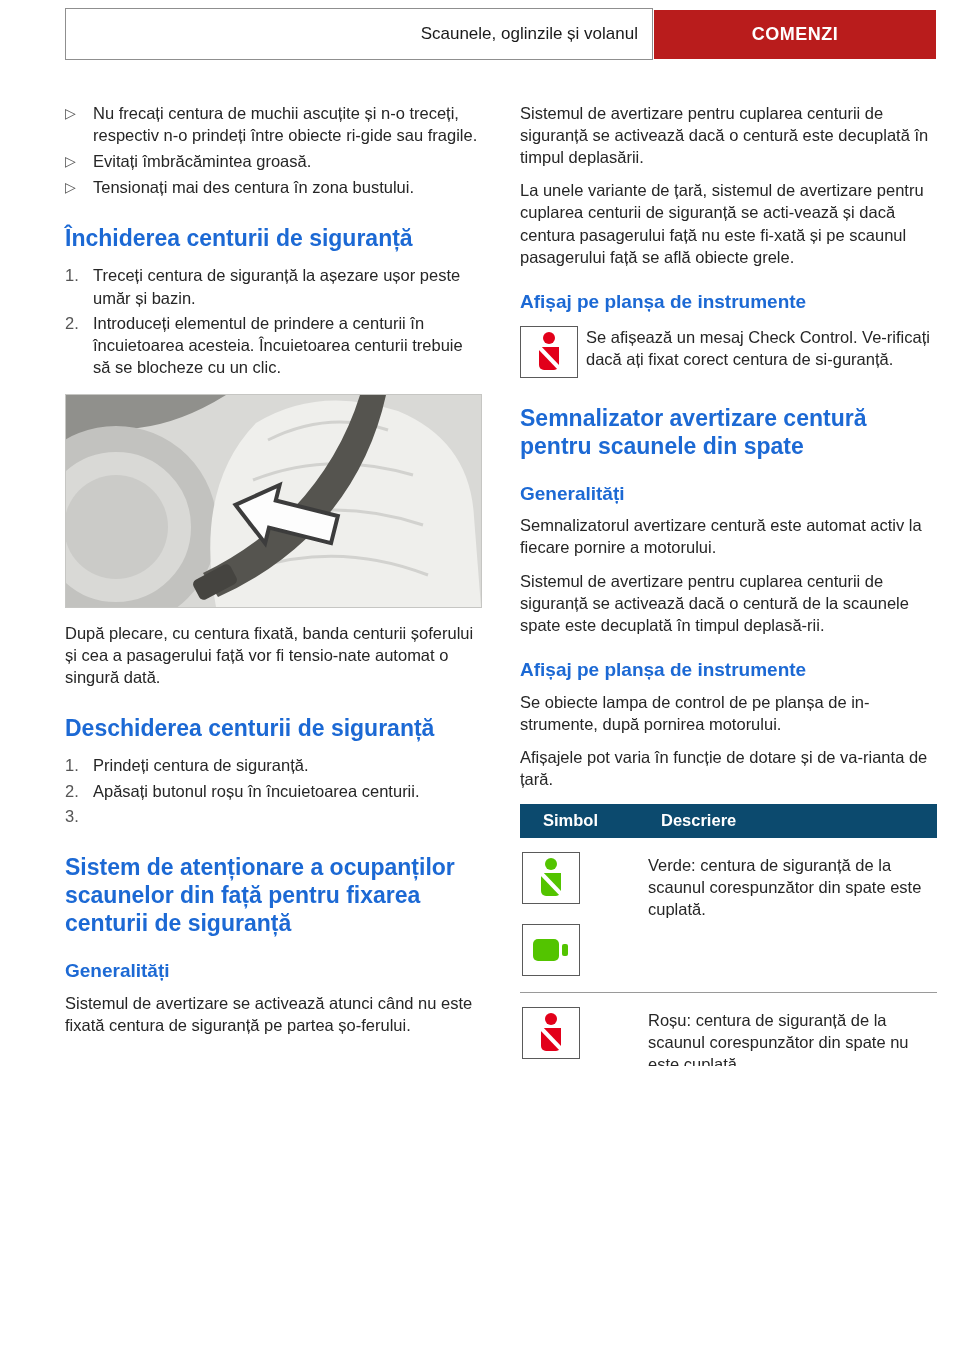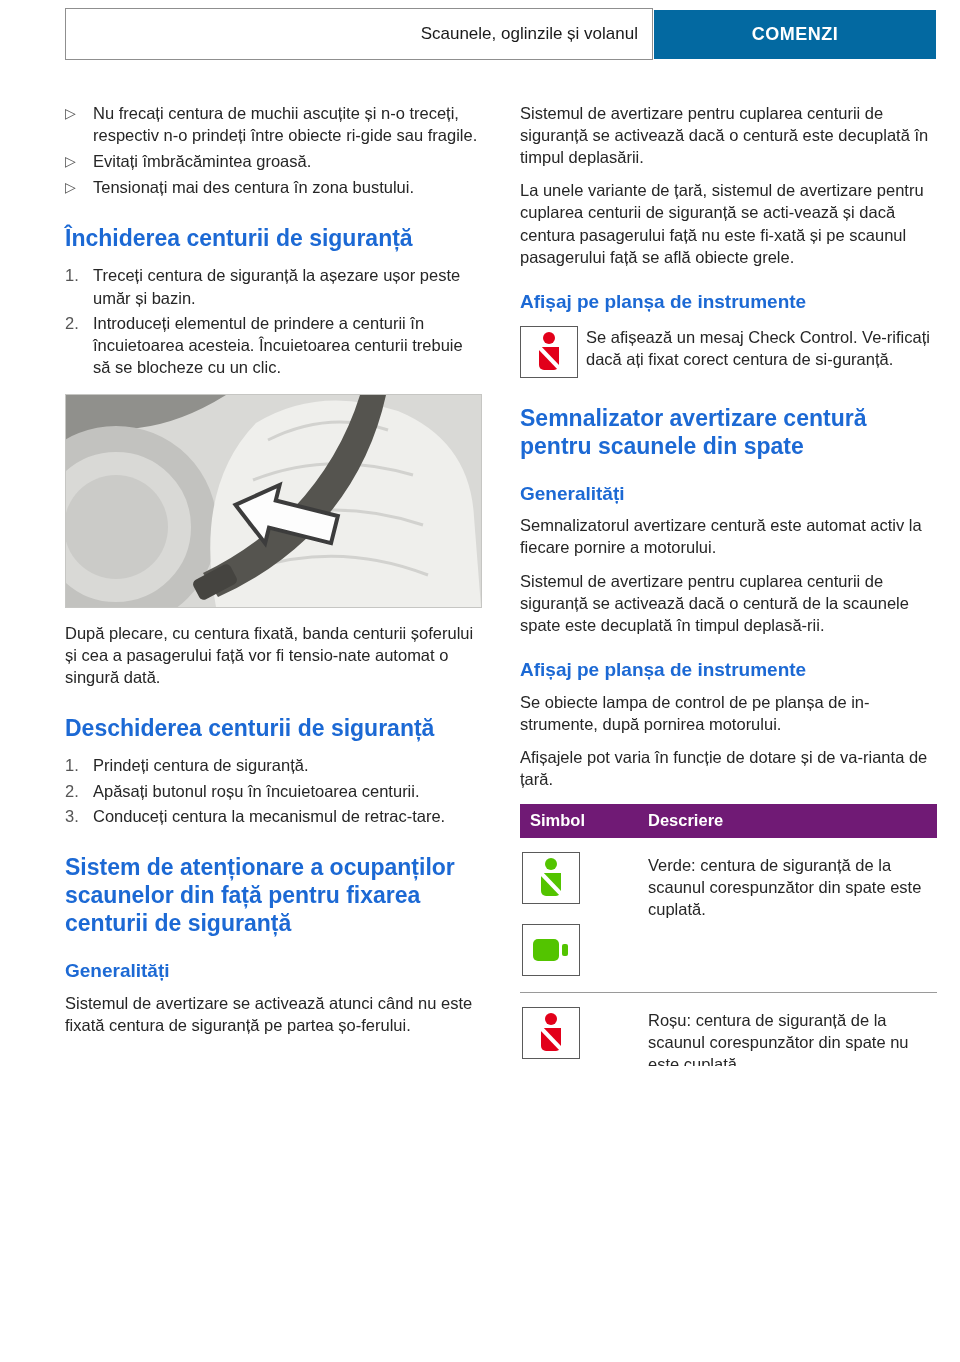--- a/index.html
+++ b/index.html
@@ -9,21 +9,21 @@
 
   
   .header-title-box {
     position:absolute; top:8px; left:65px; width:588px; height:52px;
     border:1px solid #8f8f8f;
     display:flex; align-items:center; justify-content:flex-end;
     padding-right:14px; font-size:17px; color:#1a1a1a;
   }
   .header-badge {
     position:absolute; top:10px; right:24px; width:282px; height:49px;
-    background:#0369a1; color:#ffffff; font-weight:bold; font-size:18px;
+    background:#b91c1c; color:#ffffff; font-weight:bold; font-size:18px;
     display:flex; align-items:center; justify-content:center;
     letter-spacing:0.5px;
     margin-left:37px;
   }
 
   
   .content { position:absolute; top:100px; left:65px; width:872px; display:flex; gap:38px; }
   .col { width:417px; font-size:16.5px; line-height:1.34; }
   p.para { margin-bottom:11px; }
 
@@ -47,22 +47,22 @@
 
   .icon-box {
     width:58px; height:52px; border:1px solid #5a5a5a; background:#fff;
     display:flex; align-items:center; justify-content:center; flex-shrink:0;
   }
   .icon-box svg { display:block; }
 
   
   .sym-table { margin-top:14px; }
   .sym-head {
-    display:flex; background:#701a75; color:#fff; font-weight:bold;
-    font-size:16.5px; padding:6px 10px; line-height:1.3;
+    display:flex; background:#0c4a6e; color:#fff; font-weight:bold;
+    font-size:16.5px; padding:6px 23px; line-height:1.3;
   }
   .sym-head .h-sym { width:118px; }
   .sym-group { display:flex; padding:14px 0 16px; border-bottom:1px solid #9a9a9a; }
   .sym-icons { width:128px; display:flex; flex-direction:column; gap:20px; padding-left:2px; }
   .sym-desc { flex:1; padding-top:2px; }
 
   
   .page-number { position:absolute; right:63px; top:1278px; font-size:19px; font-weight:bold; color:#1a1a1a; }
   .footer-rule { position:absolute; left:65px; top:1308px; width:832px; border-top:1px solid #a8a8a8; }
   .edition { position:absolute; left:65px; top:1316px; width:740px; text-align:center; font-size:15.5px; color:#3c3c3c; }
@@ -132,21 +132,20 @@
       <div class="step">
         <span class="num">1.</span>
         <span>Prindeți centura de siguranță.</span>
       </div>
       <div class="step">
         <span class="num">2.</span>
         <span>Apăsați butonul roșu în încuietoarea centurii.</span>
       </div>
       <div class="step">
         <span class="num">3.</span>
-        <span>Conduceți centura la mecanismul de retrac-tare.</span>
       </div>
 
       <h2 class="sec">Sistem de atenționare a ocupanților scaunelor din față pentru fixarea centurii de siguranță</h2>
       <h3 class="sub">Generalități</h3>
       <p class="para">Sistemul de avertizare se activează atunci când nu este fixată centura de siguranță pe partea șo-ferului.</p>
 
     </div>
 
     <div class="col">
 

